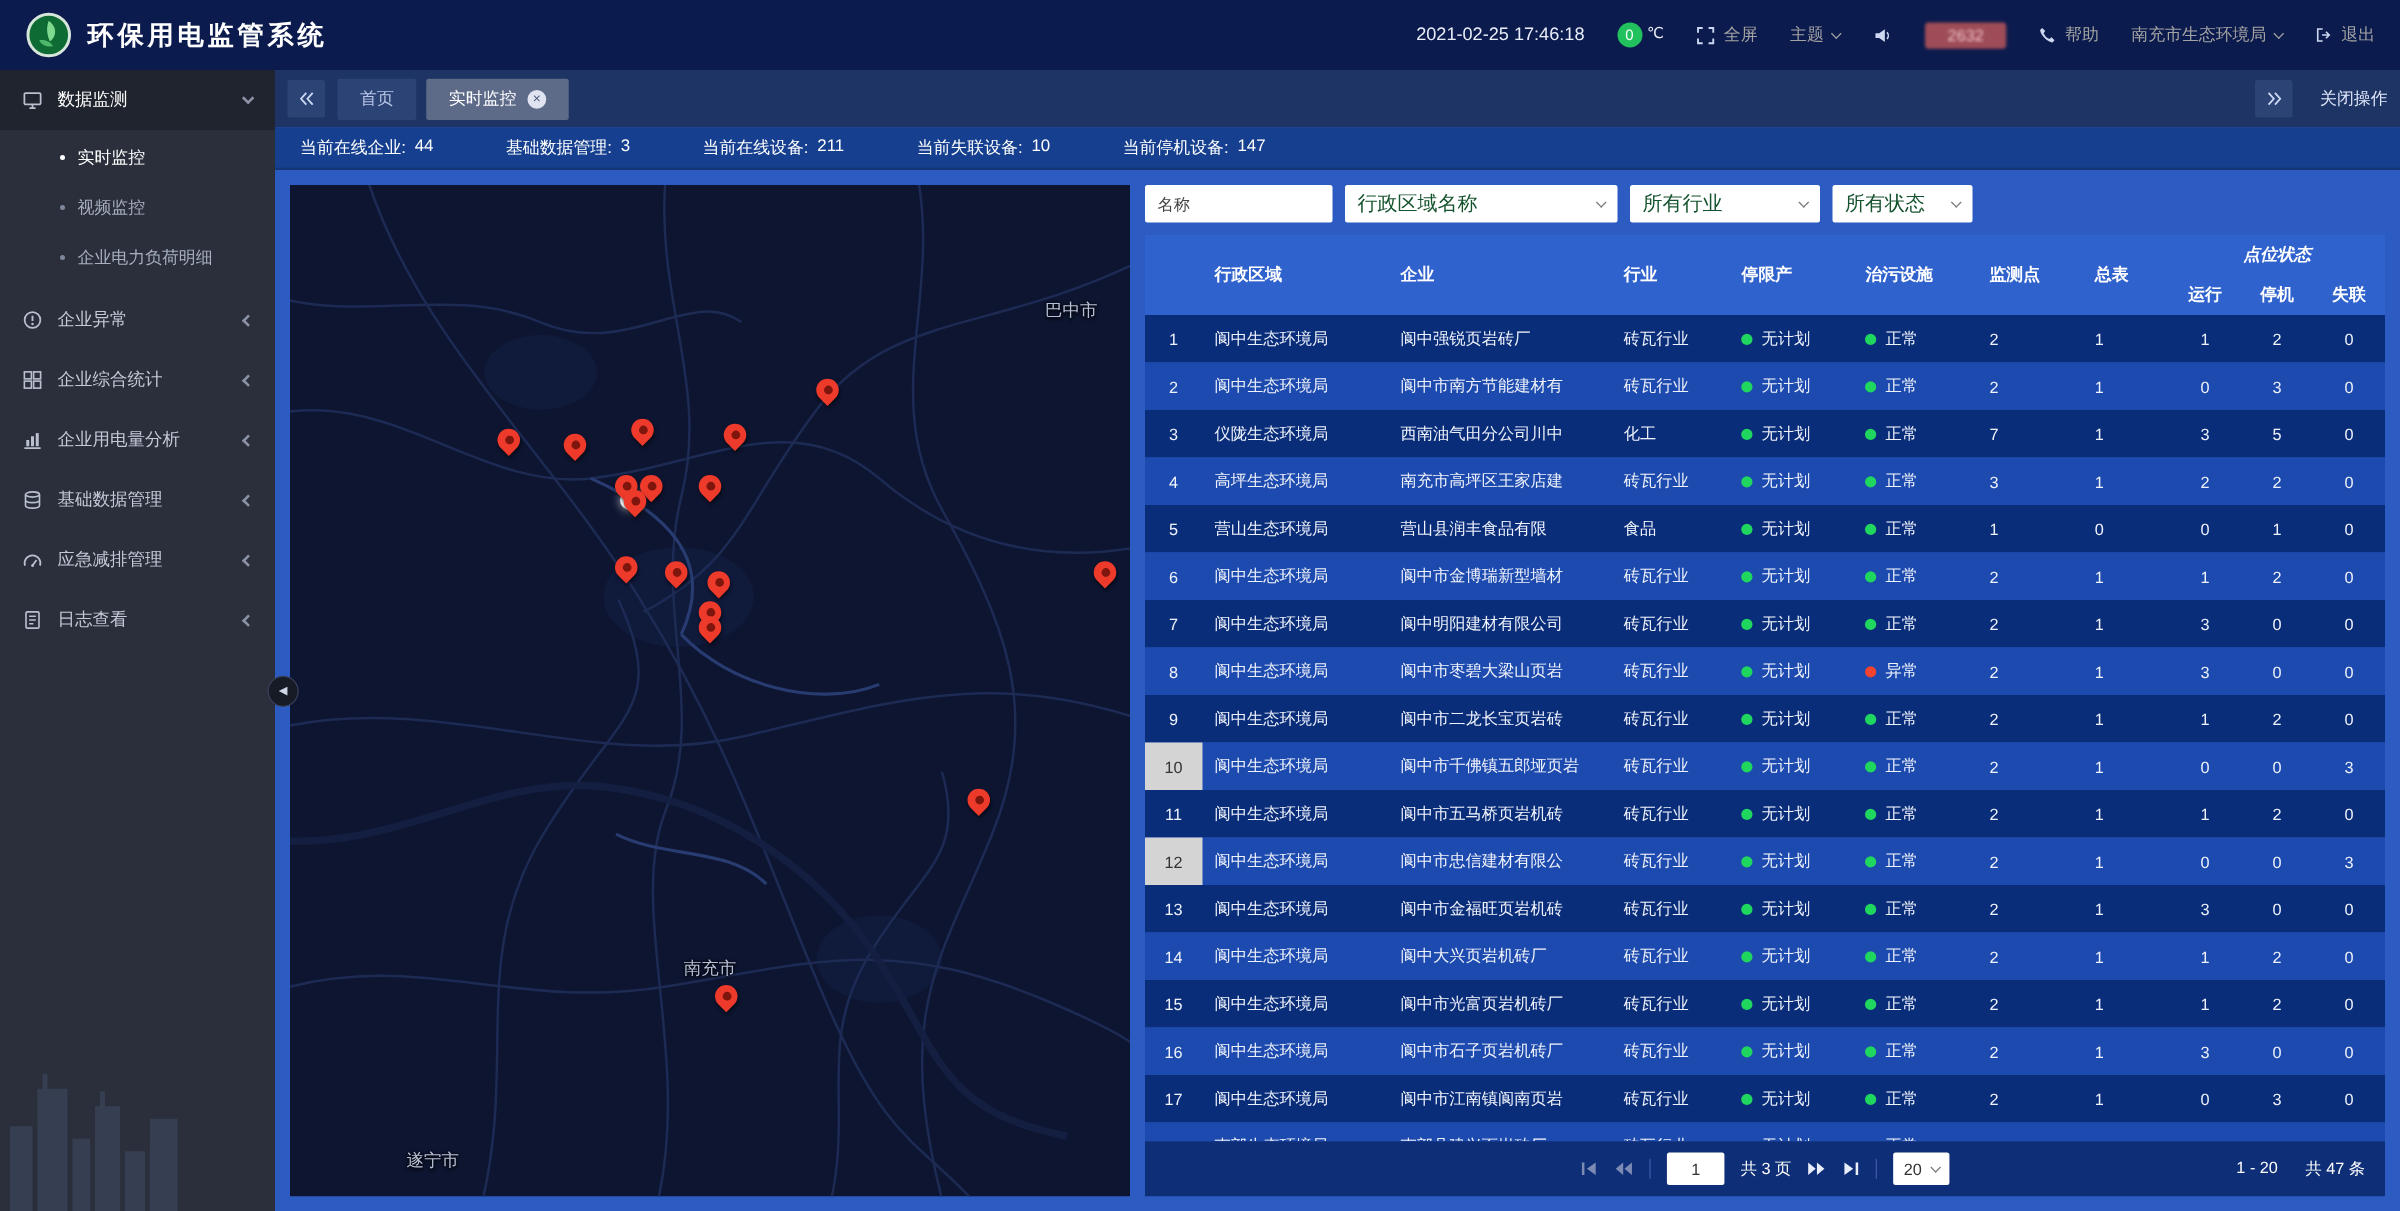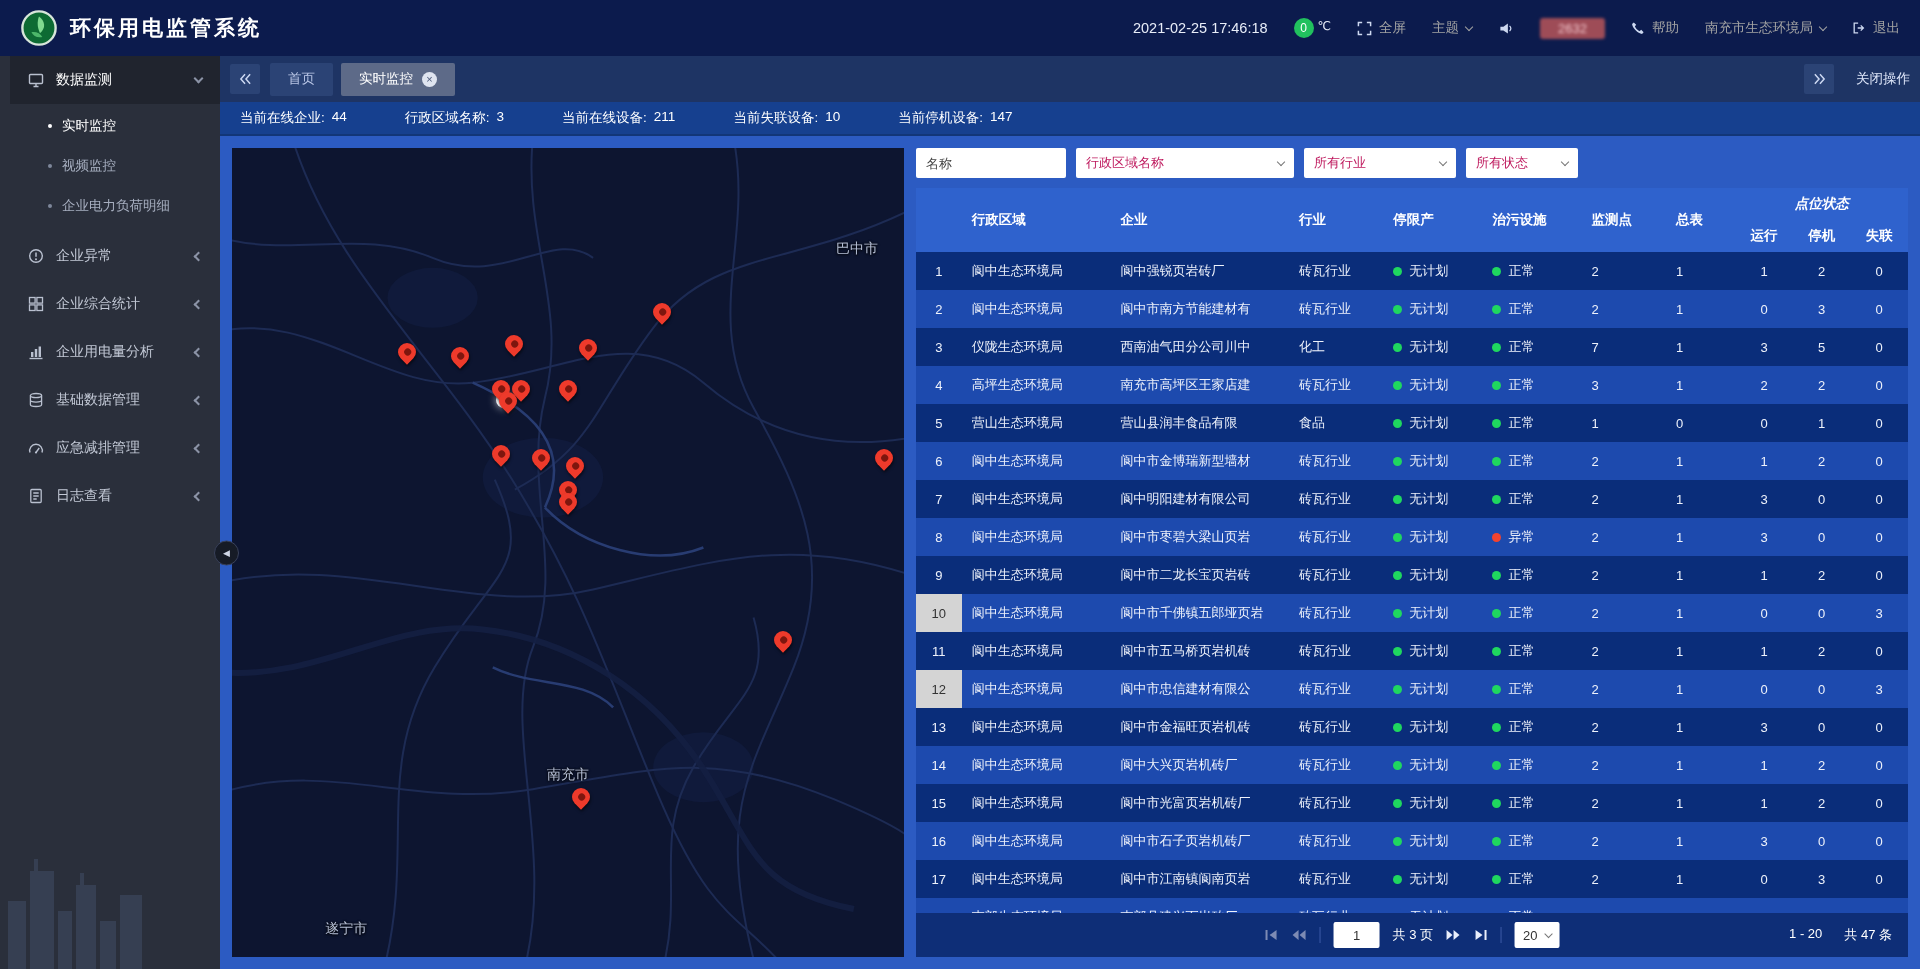--- a/index.html
+++ b/index.html
@@ -20,21 +20,21 @@
   .hicon{color:#cdd8f0;}
   .badge-blur{background:#9e4c57;color:#f3c6cc;padding:3px 18px;border-radius:3px;filter:blur(1.4px);font-size:13px;}
   .chev{width:7px;height:7px;border-right:2px solid currentColor;border-bottom:2px solid currentColor;display:inline-block;}
   .chev.down{transform:rotate(45deg);margin-top:-3px;}
   .chev.left{transform:rotate(135deg);}
   .chev.small{width:6px;height:6px;border-width:1.5px;}
 
   
   .body{flex:1;display:flex;min-height:0;}
   .sidebar{flex:0 0 220px;background:#2a2f3b;position:relative;color:#c3c9d6;overflow:hidden;}
-  .group-head{height:48px;display:flex;align-items:center;padding:0 18px;gap:12px;cursor:pointer;font-size:14px;margin-left:10px;}
+  .group-head{height:48px;display:flex;align-items:center;padding:0 18px;gap:12px;cursor:pointer;font-size:14px;}
   .group-head.active{background:#20242e;color:#fff;}
   .group-head .chev{margin-left:auto;color:#8b93a6;}
   .micon{display:flex;align-items:center;color:#b9c0cf;}
   .submenu{padding:2px 0 6px;}
   .submenu-item{height:40px;display:flex;align-items:center;padding-left:48px;gap:10px;font-size:13.5px;color:#a7afc0;cursor:pointer;}
   .submenu-item .bullet{width:4px;height:4px;border-radius:50%;background:#7e879a;flex:0 0 auto;}
   .submenu-item.active{color:#ffffff;}
   .submenu-item.active .bullet{background:#ffffff;}
   .cityscape{position:absolute;bottom:0;left:0;width:220px;pointer-events:none;}
 
@@ -65,21 +65,21 @@
   .pin{position:absolute;left:-9px;top:-23px;width:18px;height:18px;background:#ee3a2b;border-radius:50% 50% 50% 0;transform:rotate(-45deg);box-shadow:-1px 2px 3px rgba(0,0,0,.55);display:block;}
   .pin::after{content:"";position:absolute;left:5.5px;top:5.5px;width:7px;height:7px;border-radius:50%;background:#7e160e;}
   .cluster{position:absolute;transform:translate(-50%,-50%);width:16px;height:16px;border-radius:50%;background:#f5f7fa;box-shadow:0 0 8px rgba(255,255,255,.7);}
   .map-collapse{position:absolute;left:-18px;top:50%;transform:translateY(-50%);width:25px;height:25px;border-radius:50%;background:#161b26;border:1px solid #39415a;color:#cfd6e6;display:flex;align-items:center;justify-content:center;font-size:9px;cursor:pointer;z-index:5;}
 
   
   .panel{flex:1;display:flex;flex-direction:column;min-width:0;}
   .filters{display:flex;gap:10px;margin-bottom:10px;flex:0 0 30px;}
   .f-input{width:150px;height:30px;background:#fff;border:none;border-radius:2px;padding:0 10px;font-size:13px;color:#333;}
   .f-input::placeholder{color:#444;}
-  .f-select{height:30px;background:#fff;border-radius:2px;display:flex;align-items:center;justify-content:space-between;padding:0 10px;font-size:13px;color:#be185d;cursor:pointer;}
+  .f-select{height:30px;background:#fff;border-radius:2px;display:flex;align-items:center;justify-content:space-between;padding:0 10px;font-size:16px;color:#14532d;cursor:pointer;}
   .f-select .chev{color:#777;}
   .w-region{width:218px;} .w-industry{width:152px;} .w-status{width:112px;}
 
   
   .thead{display:flex;background:#2f62cd;color:#fff;font-weight:bold;font-size:13.5px;flex:0 0 64px;}
   .th{display:flex;align-items:center;padding-left:10px;overflow:hidden;white-space:nowrap;}
   .th-group{display:flex;flex-direction:column;padding:0;}
   .g-label{height:32px;display:flex;align-items:center;justify-content:center;font-style:italic;width:100%;}
   .g-cols{display:flex;width:100%;height:32px;}
   .g-cols span{flex:1;display:flex;align-items:center;justify-content:center;}
@@ -320,21 +320,21 @@
           <span class="close-ops">关闭操作</span>
         </div>
       </div>
 
       <div class="statsbar">
           <div class="stat">
             <span class="s-label">当前在线企业:</span>
             <span class="s-value">44</span>
           </div>
           <div class="stat">
-            <span class="s-label">行政区域名称:</span>
+            <span class="s-label">基础数据管理:</span>
             <span class="s-value">3</span>
           </div>
           <div class="stat">
             <span class="s-label">当前在线设备:</span>
             <span class="s-value">211</span>
           </div>
           <div class="stat">
             <span class="s-label">当前失联设备:</span>
             <span class="s-value">10</span>
           </div>

